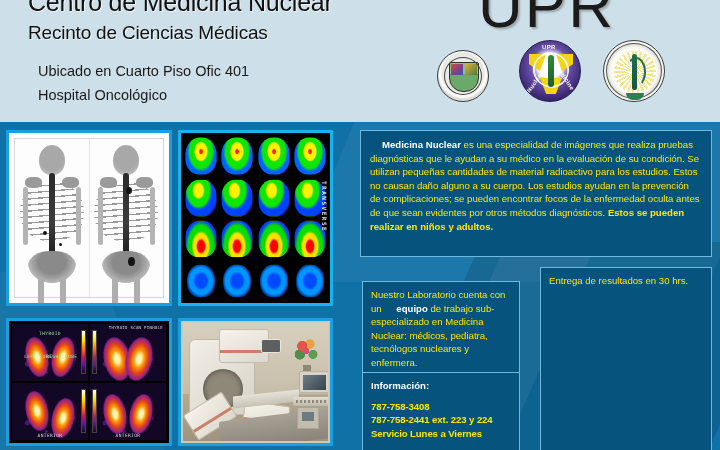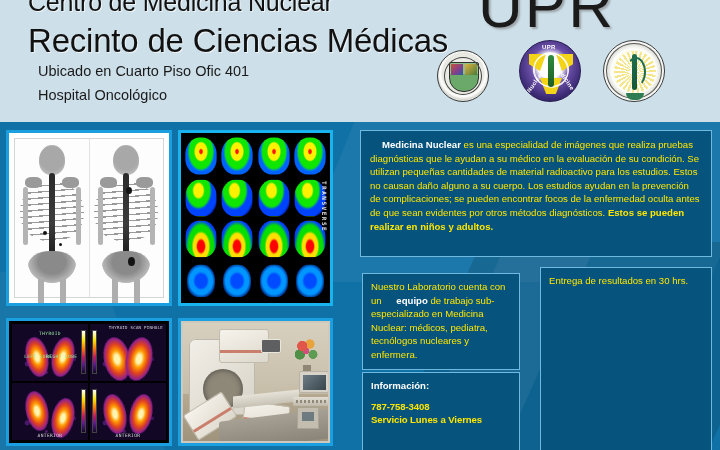--- a/index.html
+++ b/index.html
@@ -38,21 +38,21 @@
     font-weight: 400;
     color: #111;
     letter-spacing: -0.2px;
     text-shadow: 1px 1px 0 rgba(255,255,255,.65);
     white-space: nowrap;
   }
   .title-sub {
     position: absolute;
     left: 28px;
     top: 22px;
-    font-size: 33px;
+    font-size: 19px;
     font-weight: 400;
     color: #111;
     letter-spacing: -0.2px;
     text-shadow: 1px 1px 0 rgba(255,255,255,.65);
     white-space: nowrap;
   }
   .addr {
     position: absolute;
     left: 38px;
     font-size: 14.5px;
@@ -438,21 +438,21 @@
     font-size: 9.6px;
     line-height: 1.42;
     padding: 6px 8px;
   }
   .tbox b { color: #ffffff; font-weight: bold; margin-left: 12px; }
   .tbox .yb { color: #ffe600; font-weight: bold; }
 
   .box-intro { left: 360px; top: 8px; width: 352px; height: 127px; padding: 7px 9px; }
   .box-intro p { margin: 0; }
 
-  .box-lab { left: 362px; top: 151px; width: 158px; height: 97px; }
+  .box-lab { left: 362px; top: 159px; width: 158px; height: 97px; }
   .box-info { left: 362px; top: 250px; width: 158px; height: 78px; border-bottom: none; }
   .box-info .head { color: #ffffff; font-weight: bold; margin-bottom: 7px; display: block; }
   .box-info .line { display: block; font-weight: bold; letter-spacing: -.1px; }
 
   .box-plans { left: 540px; top: 145px; width: 172px; height: 183px; border-bottom: none; }
   .box-plans .lead { display: block; margin-bottom: 7px; }
   .box-plans .lead2 { display: block; margin-bottom: 3px; }
   .box-plans ul { list-style: none; margin: 0; padding: 0; }
   .box-plans li { position: relative; padding-left: 20px; line-height: 1.58; }
   .box-plans li::before {
@@ -628,20 +628,21 @@
       </p>
     </div>
 
     <div class="tbox box-lab">
       <span>Nuestro Laboratorio cuenta con un </span><b>equipo</b><span> de trabajo sub-especializado en Medicina Nuclear: médicos, pediatra, tecnólogos nucleares y enfermera.</span>
     </div>
 
     <div class="tbox box-info">
       <span class="head">Información:</span>
       <span class="line">787-758-3408</span>
+      <span class="line">787-758-2441 ext. 223 y 224</span>
       <span class="line">Servicio  Lunes a Viernes</span>
     </div>
 
     <div class="tbox box-plans">
       <span class="lead">Entrega de resultados en 30 hrs.</span>
     </div>
 
   </div>
 </div>
 

